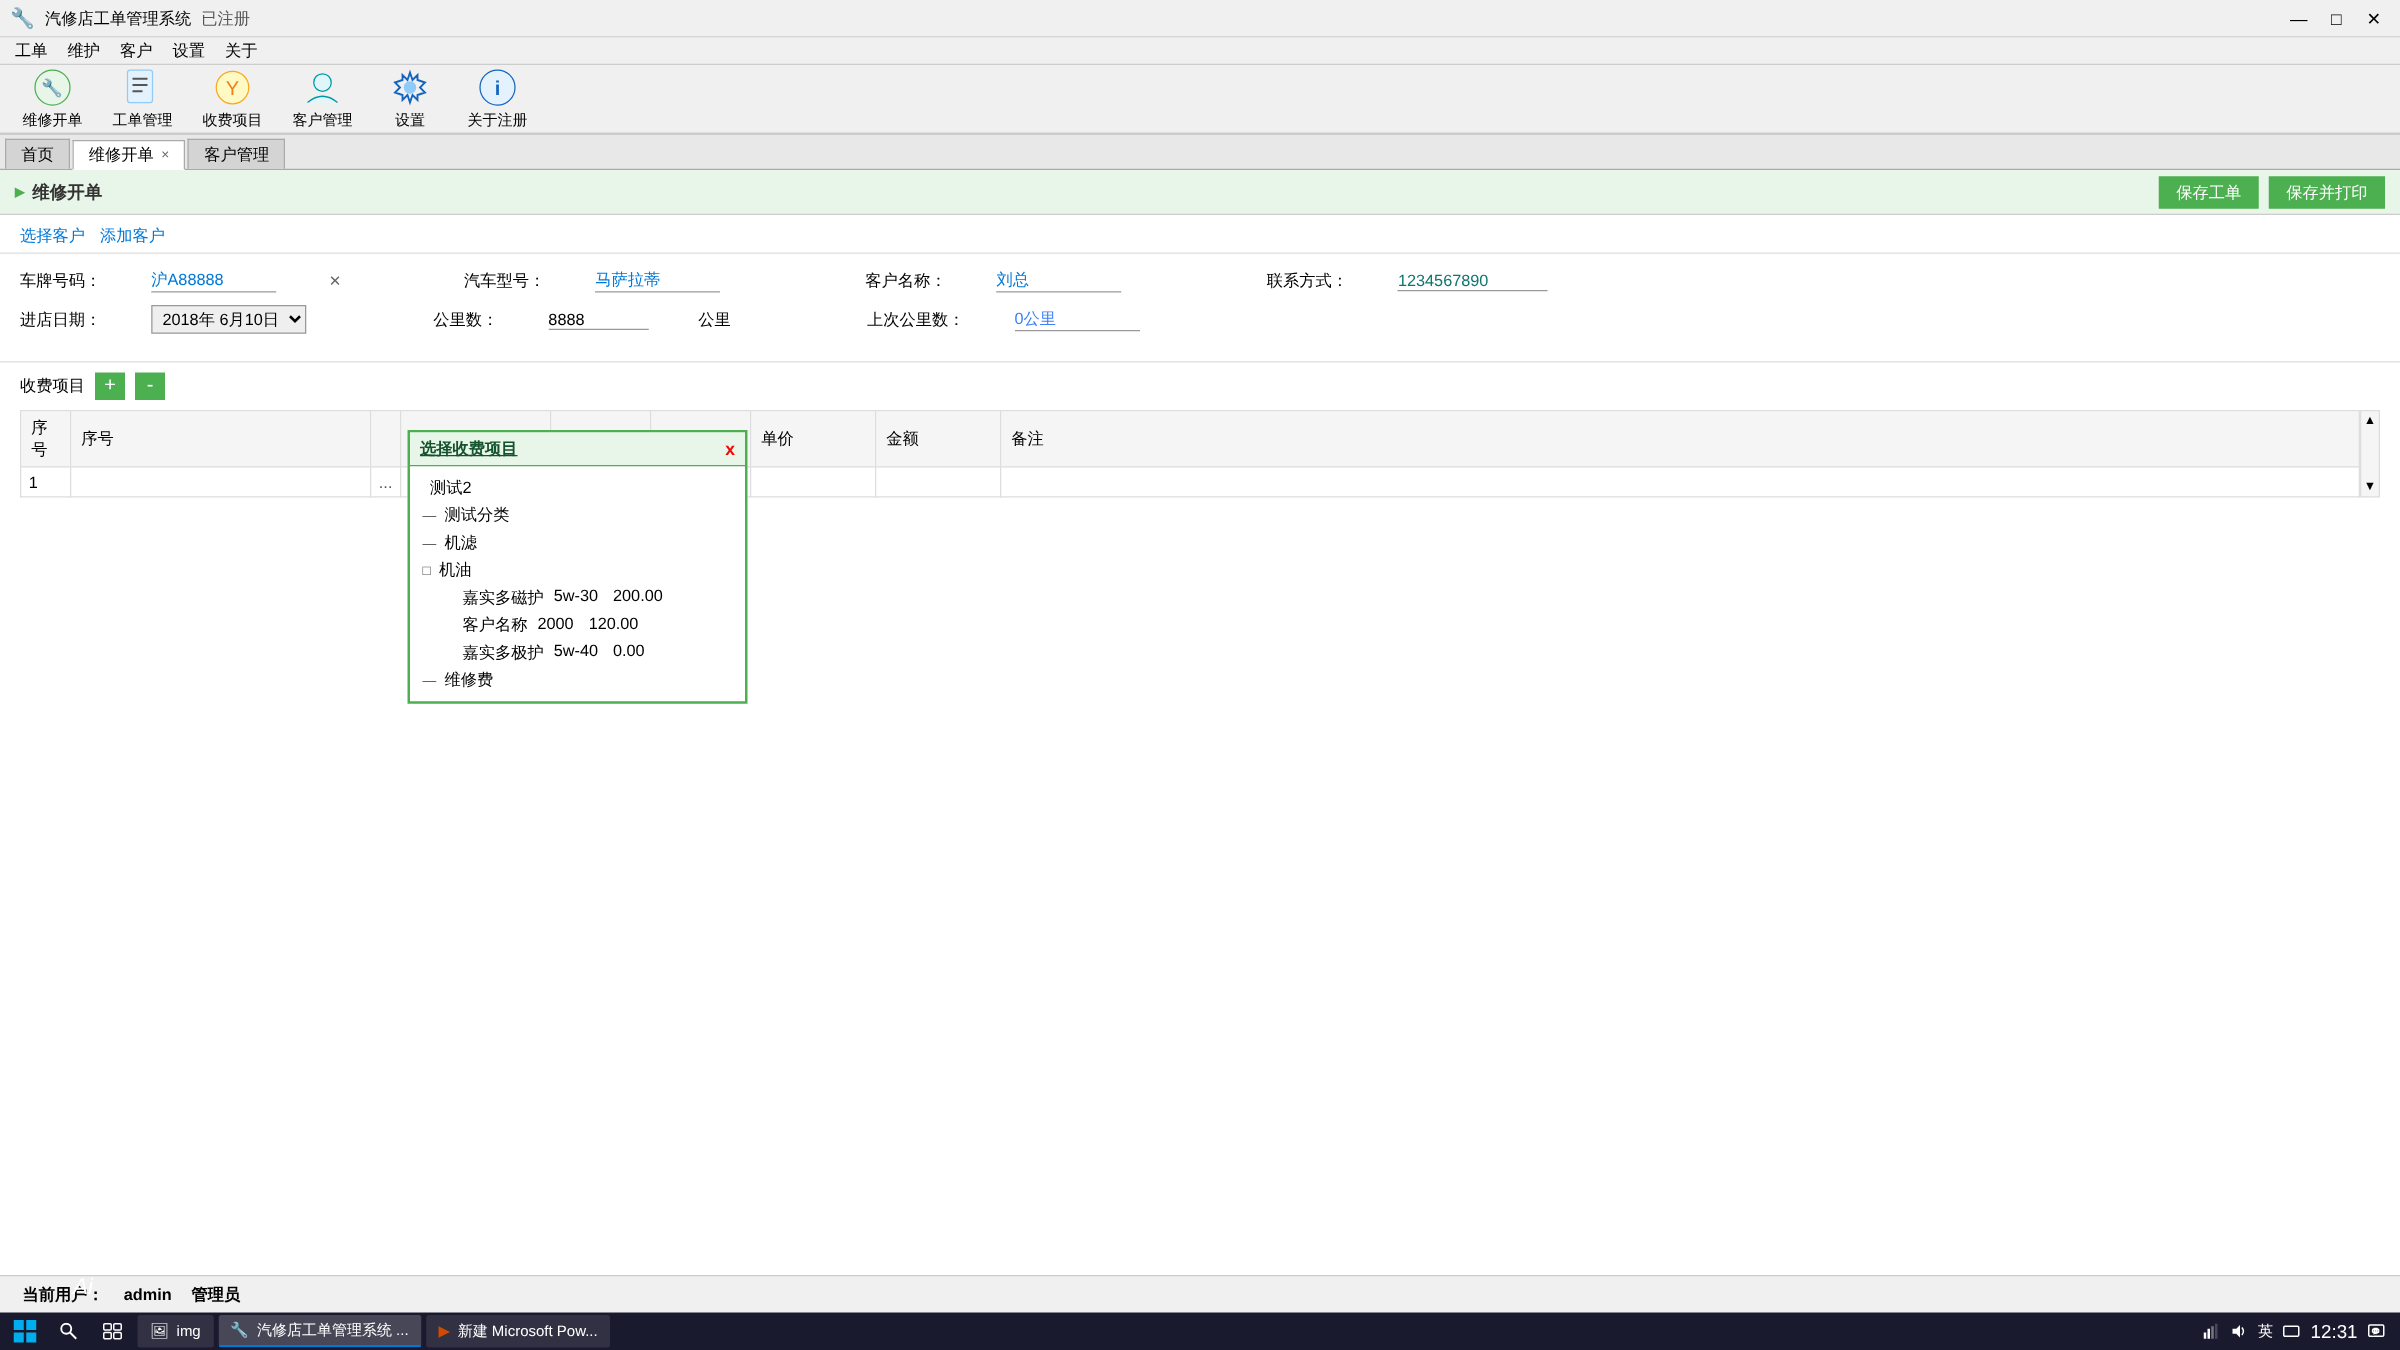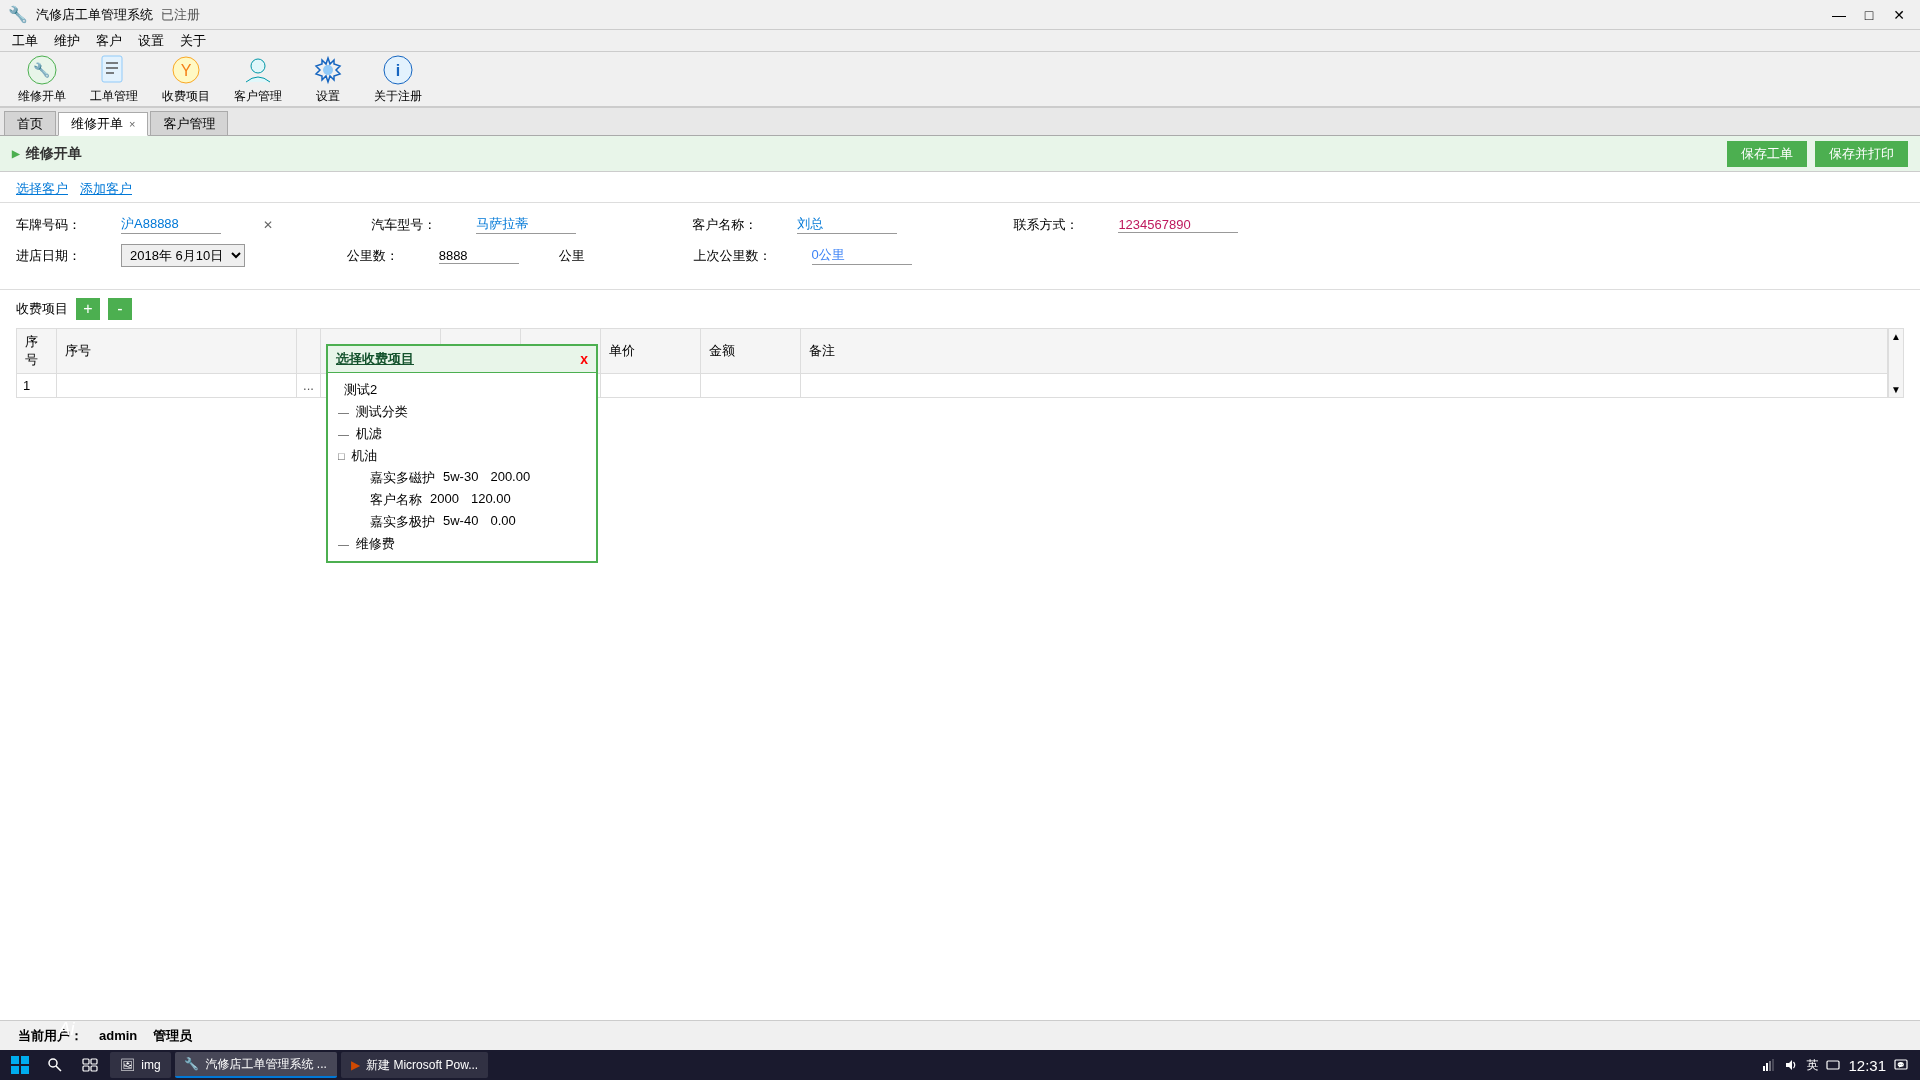--- a/index.html
+++ b/index.html
@@ -36,21 +36,21 @@
     .section-actions { display: flex; gap: 8px; }
     .btn-green { background: #4caf50; color: white; border: none; padding: 4px 14px; cursor: pointer; font-size: 13px; font-family: inherit; }
 
     
     .form-area { padding: 12px 16px; border-bottom: 1px solid #ddd; }
     .form-row { display: flex; align-items: center; margin-bottom: 10px; gap: 40px; }
     .clear-btn { color: #666; cursor: pointer; font-size: 12px; margin-left: 2px; }
 
     
     .customer-actions { padding: 8px 16px 4px; display: flex; gap: 12px; border-bottom: 1px solid #ddd; }
-    .action-link { color: #0078d7; cursor: pointer; font-size: 13px; text-decoration: underline; }
+    .action-link { color: #0078d7; cursor: pointer; font-size: 13px; }
 
     
     .charge-section { padding: 8px 16px; }
     .charge-header { display: flex; align-items: center; gap: 8px; margin-bottom: 8px; }
     .add-btn { background: #4caf50; color: white; border: none; width: 24px; height: 22px; cursor: pointer; font-size: 16px; line-height: 1; display: flex; align-items: center; justify-content: center; }
     .del-btn { background: #4caf50; color: white; border: none; width: 24px; height: 22px; cursor: pointer; font-size: 16px; line-height: 1; display: flex; align-items: center; justify-content: center; }
 
     
     .data-table { width: 100%; border-collapse: collapse; font-size: 13px; }
     .data-table th { background: #f5f5f5; border: 1px solid #ddd; padding: 4px 8px; text-align: left; font-weight: normal; }
@@ -208,21 +208,21 @@
         <span style="color:#0078d7; border-bottom:1px solid #999; min-width:100px;">沪A88888</span>
         <span class="clear-btn">✕</span>
         &nbsp;&nbsp;&nbsp;&nbsp;&nbsp;
         <span>汽车型号：</span>
         <span style="color:#0078d7; border-bottom:1px solid #999; min-width:100px;">马萨拉蒂</span>
         &nbsp;&nbsp;&nbsp;&nbsp;&nbsp;&nbsp;&nbsp;&nbsp;&nbsp;&nbsp;
         <span>客户名称：</span>
         <span style="color:#0078d7; border-bottom:1px solid #999; min-width:100px;">刘总</span>
         &nbsp;&nbsp;&nbsp;&nbsp;&nbsp;&nbsp;&nbsp;&nbsp;&nbsp;&nbsp;
         <span>联系方式：</span>
-        <span style="color:#be185d; border-bottom:1px solid #999; min-width:120px;">1234567890</span>
+        <span style="color:#0f766e; border-bottom:1px solid #999; min-width:120px;">1234567890</span>
       </div>
       <div class="form-row">
         <span>进店日期：</span>
         <select style="border:1px solid #999; padding:2px 4px; font-size:13px; font-family:inherit;">
           <option>2018年 6月10日</option>
         </select>
         &nbsp;&nbsp;&nbsp;&nbsp;&nbsp;&nbsp;
         <span>公里数：</span>
         <input type="text" style="border-top: none; border-right: none; border-left: none; border-image: initial; border-bottom: 1px solid rgb(153, 153, 153); width: 80px; font-size: 13px;" value="8888">
         <span>公里</span>

